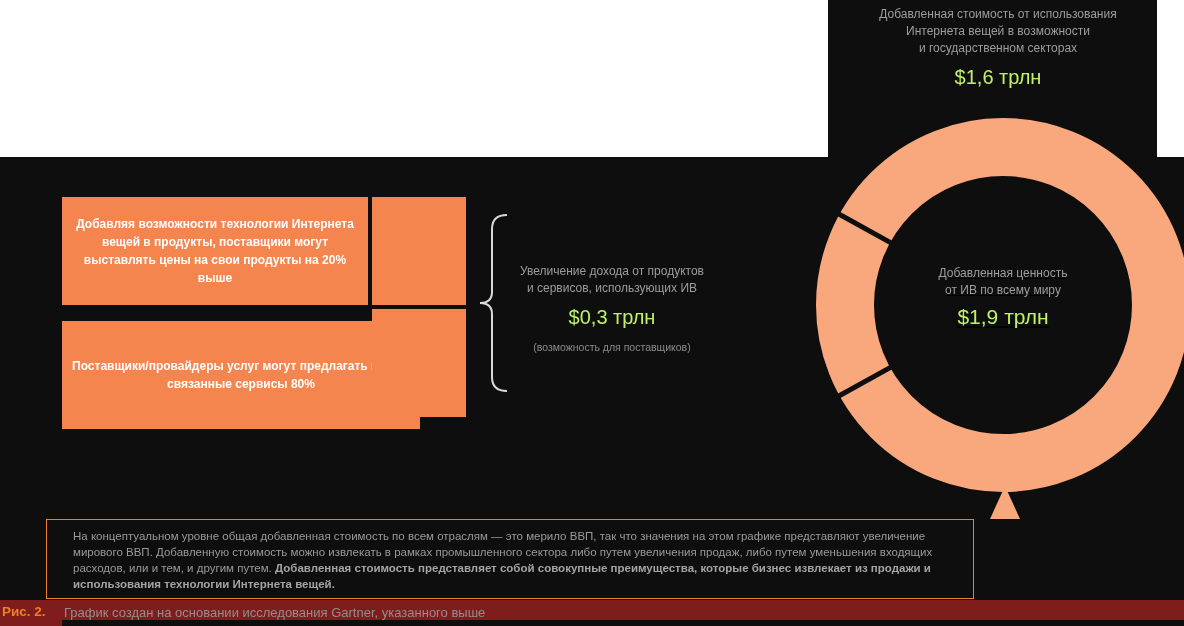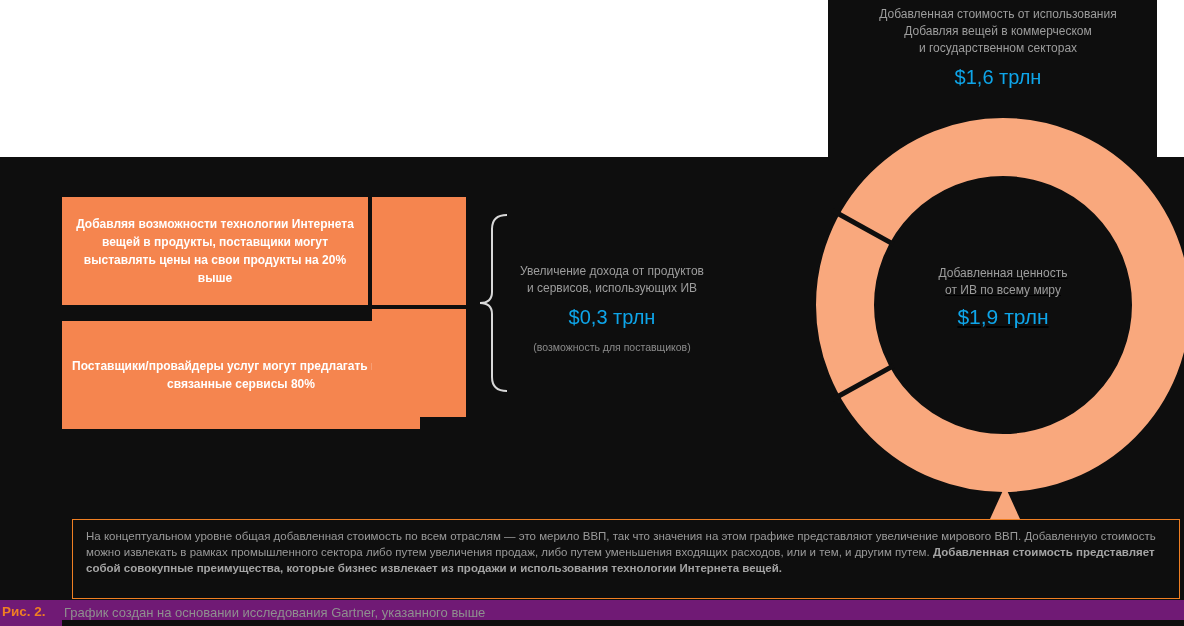--- a/index.html
+++ b/index.html
@@ -8,40 +8,40 @@
   .stage { position:relative; width:1184px; height:626px; background:#0e0e0e; overflow:hidden; }
   .abs { position:absolute; }
 
   .white-top { left:0; top:0; width:1184px; height:157px; background:#ffffff; z-index:1; }
   .followers-panel { left:828px; top:0; width:329px; height:157px; background:#0e0e0e; z-index:2; }
 
   .overlay { left:0; top:0; z-index:3; pointer-events:none; }
 
   .txtblock { z-index:4; text-align:center; }
   .label-line { font-size:12px; line-height:17px; color:#9d9d9d; }
-  .big-value { font-size:20px; line-height:24px; color:#0ea5e9; margin-top:8px; }
+  .big-value { font-size:20px; line-height:24px; color:#bef264; margin-top:8px; }
   .small-note { font-size:10.5px; line-height:13px; color:#8b8b8b; margin-top:12px; }
 
   .followers { left:836px; top:6px; width:324px; }
   .supplier  { left:497px; top:263px; width:230px; }
   .donut-center { left:888px; top:265px; width:230px;text-decoration:underline; }
   .donut-center .big-value { margin-top:6px; font-size:21px; }
 
   .obox { background:#f5854f; z-index:4; display:flex; align-items:center; justify-content:center;
           text-align:center; color:#ffffff; font-weight:bold; font-size:12px; line-height:18px; padding:8px 6px; }
   .box1 { left:62px; top:197px; width:306px; height:108px; }
   .box2 { left:62px; top:321px; width:358px; height:108px; }
   .sq1  { left:372px; top:197px; width:94px; height:108px; }
   .sq2  { left:372px; top:309px; width:94px; height:108px; }
 
-  .footnote { left:72px; top:519px; width:1108px; height:80px; border:1px solid #ef7f23;
-              padding:8px 13px; font-size:11.5px; line-height:16px; color:#9a9a9a; z-index:4; text-align:left; }
+  .footnote { left:46px; top:519px; width:928px; height:80px; border:1px solid #ef7f23;
+              padding:8px 26px; font-size:11.5px; line-height:16px; color:#9a9a9a; z-index:4; text-align:left; }
   .footnote b { color:#a4a4a4; }
 
-  .caption-strip { left:0; top:600px; width:1184px; height:26px; background:#701a75; z-index:4; }
+  .caption-strip { left:0; top:600px; width:1184px; height:26px; background:#7f1d1d; z-index:4; }
   .fig-label { position:absolute; left:2px; top:4px; font-size:13.5px; font-weight:bold; color:#ef7f23; }
   .caption-text { position:absolute; left:64px; top:5px; font-size:13px; color:#8f8f8f; }
   .bottom-bar { left:62px; top:620px; width:1122px; height:6px; background:#0e0e0e; z-index:5; }
 </style>
 </head>
 <body>
 
 <div class="stage">
 
   <div class="abs white-top"></div>
@@ -50,21 +50,21 @@
   <svg class="abs overlay" width="1184" height="626" viewBox="0 0 1184 626">
     <circle cx="1003" cy="305" r="158" fill="none" stroke="#f9a87d" stroke-width="58"></circle>
     <line x1="832.5" y1="210.5" x2="893.7" y2="244.4" stroke="#0e0e0e" stroke-width="5"></line>
     <line x1="832.5" y1="399.5" x2="893.7" y2="365.6" stroke="#0e0e0e" stroke-width="5"></line>
     <polygon points="1005,486 990,519 1020,519" fill="#f9a87d"></polygon>
     <path d="M507,215 Q492,215 492,229 L492,292 Q492,303 480,303 Q492,303 492,314 L492,377 Q492,391 507,391" fill="none" stroke="#d8d8d8" stroke-width="2"></path>
   </svg>
 
   <div class="abs txtblock followers">
     <div class="label-line">Добавленная стоимость от использования</div>
-    <div class="label-line">Добавляя вещей в коммерческом</div>
+    <div class="label-line">Интернета вещей в возможности</div>
     <div class="label-line">и государственном секторах</div>
     <div class="big-value">$1,6 трлн</div>
   </div>
 
   <div class="abs obox box1">
     <span>Добавляя возможности технологии Интернета вещей в продукты, поставщики могут выставлять цены на свои продукты на 20% выше</span>
   </div>
   <div class="abs obox sq1"></div>
 
   <div class="abs obox box2">

